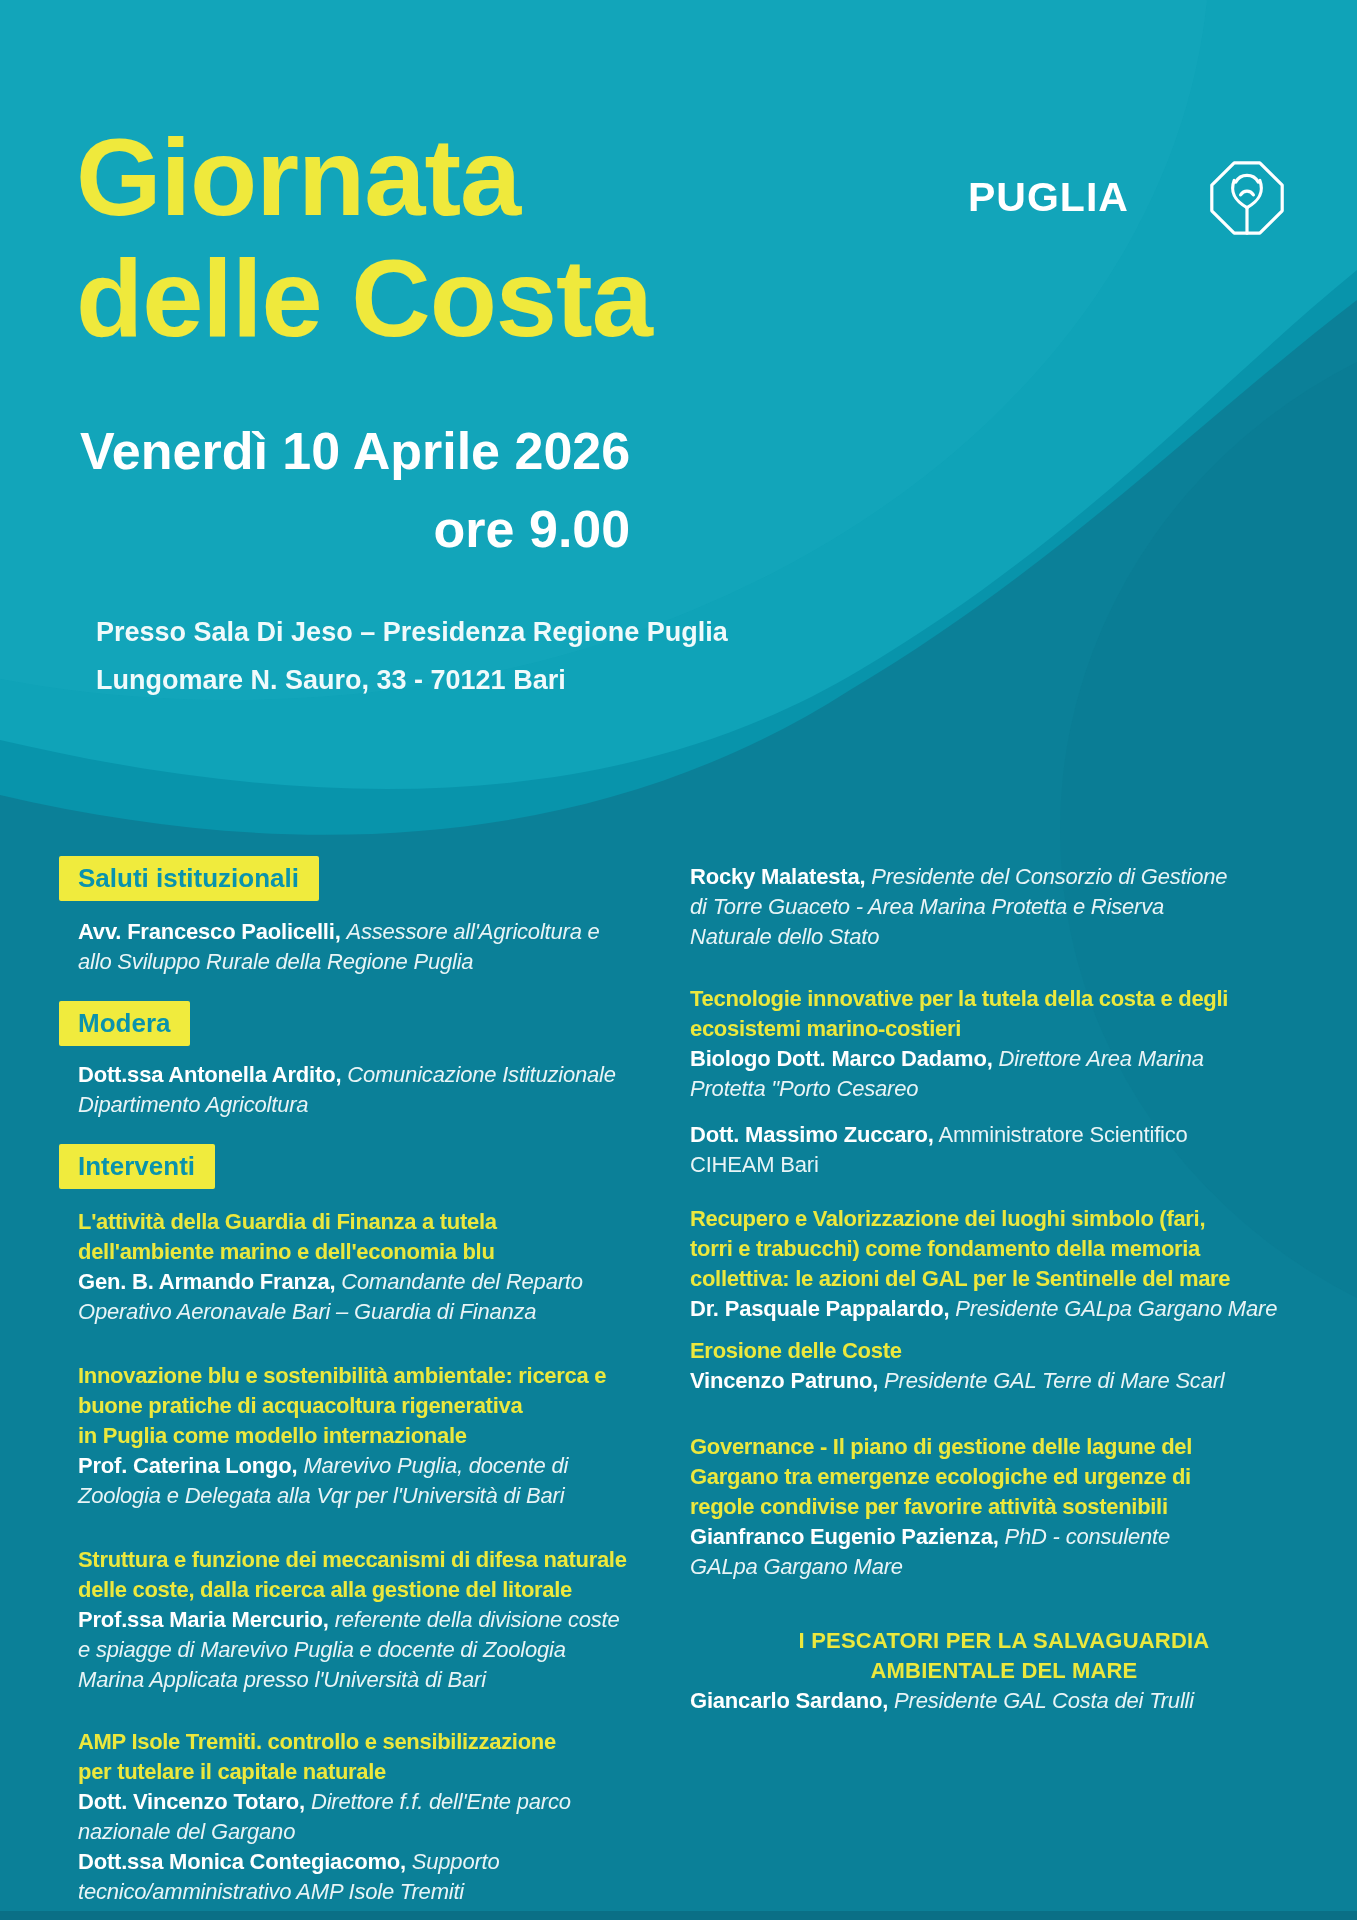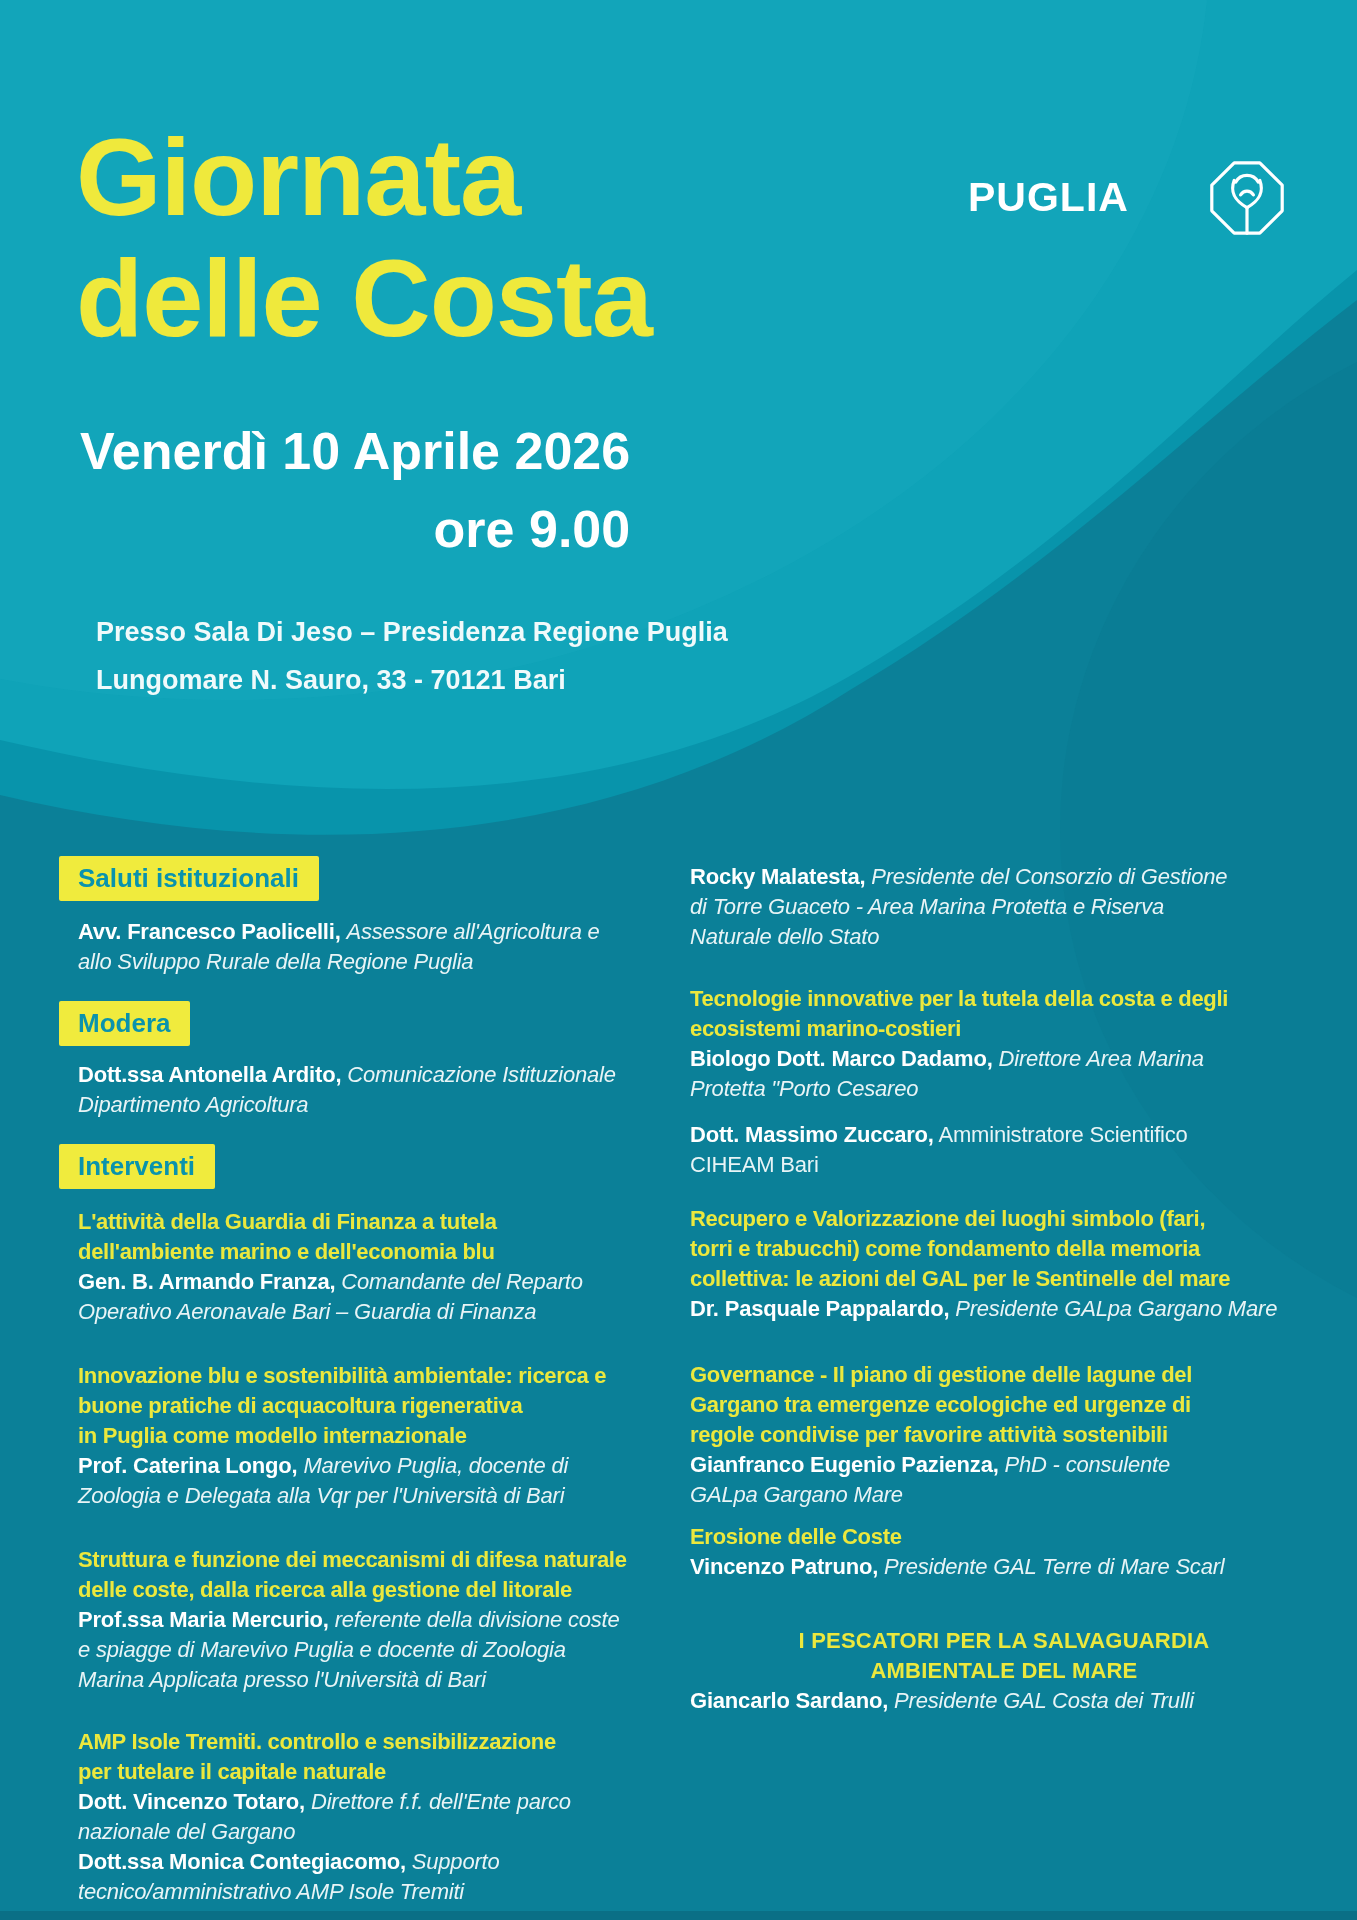--- a/index.html
+++ b/index.html
@@ -185,39 +185,39 @@
   <div class="talk" style="margin-top:24px">
     <h3 class="talk-title">Recupero e Valorizzazione dei luoghi simbolo (fari,
 torri e trabucchi) come fondamento della memoria
 collettiva: le azioni del GAL per le Sentinelle del mare</h3>
     <p class="speaker">
       <span class="name">Dr. Pasquale Pappalardo,</span>
       <span class="role">Presidente GALpa Gargano Mare</span>
     </p>
   </div>
 
+  <div class="talk" style="margin-top:12px">
+    <h3 class="talk-title">Erosione delle Coste</h3>
+    <p class="speaker">
+      <span class="name">Vincenzo Patruno,</span>
+      <span class="role">Presidente GAL Terre di Mare Scarl</span>
+    </p>
+  </div>
+
   <div class="talk" style="margin-top:36px">
     <h3 class="talk-title">Governance - Il piano di gestione delle lagune del
 Gargano tra emergenze ecologiche ed urgenze di
 regole condivise per favorire attività sostenibili</h3>
     <p class="speaker">
       <span class="name">Gianfranco Eugenio Pazienza,</span>
       <span class="role">PhD - consulente
 GALpa Gargano Mare</span>
     </p>
   </div>
 
-  <div class="talk" style="margin-top:12px">
-    <h3 class="talk-title">Erosione delle Coste</h3>
-    <p class="speaker">
-      <span class="name">Vincenzo Patruno,</span>
-      <span class="role">Presidente GAL Terre di Mare Scarl</span>
-    </p>
-  </div>
-
   <div class="talk" style="margin-top:44px">
     <h3 class="talk-title caps">I PESCATORI PER LA SALVAGUARDIA
 AMBIENTALE DEL MARE</h3>
     <p class="speaker">
       <span class="name">Giancarlo Sardano,</span>
       <span class="role">Presidente GAL Costa dei Trulli</span>
     </p>
   </div>
 
 </div>

